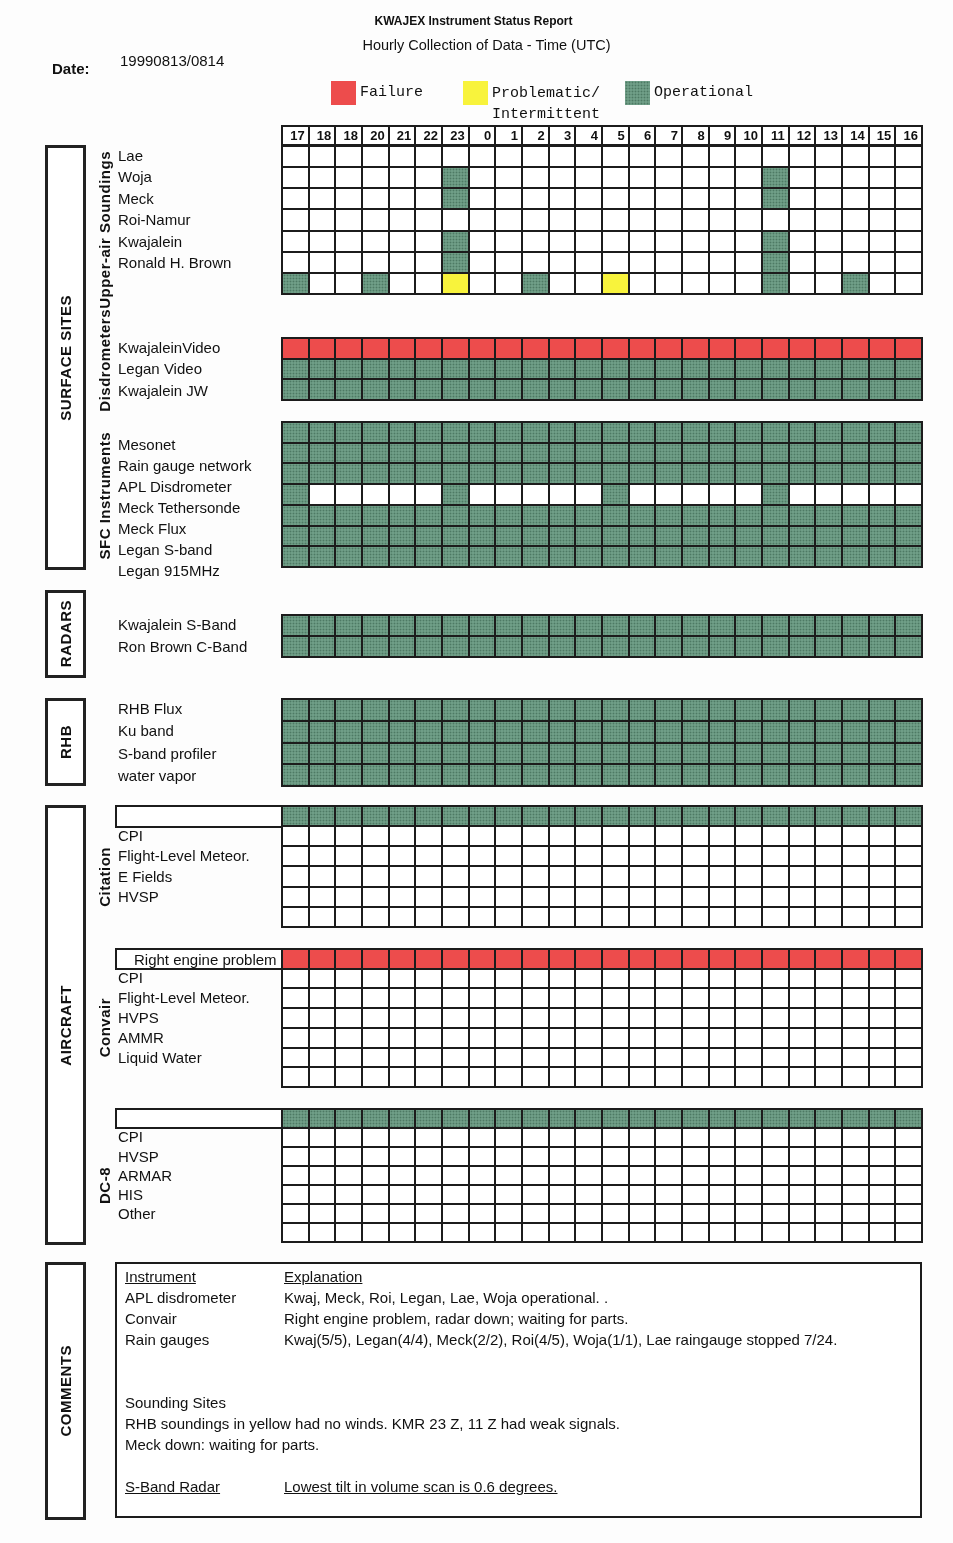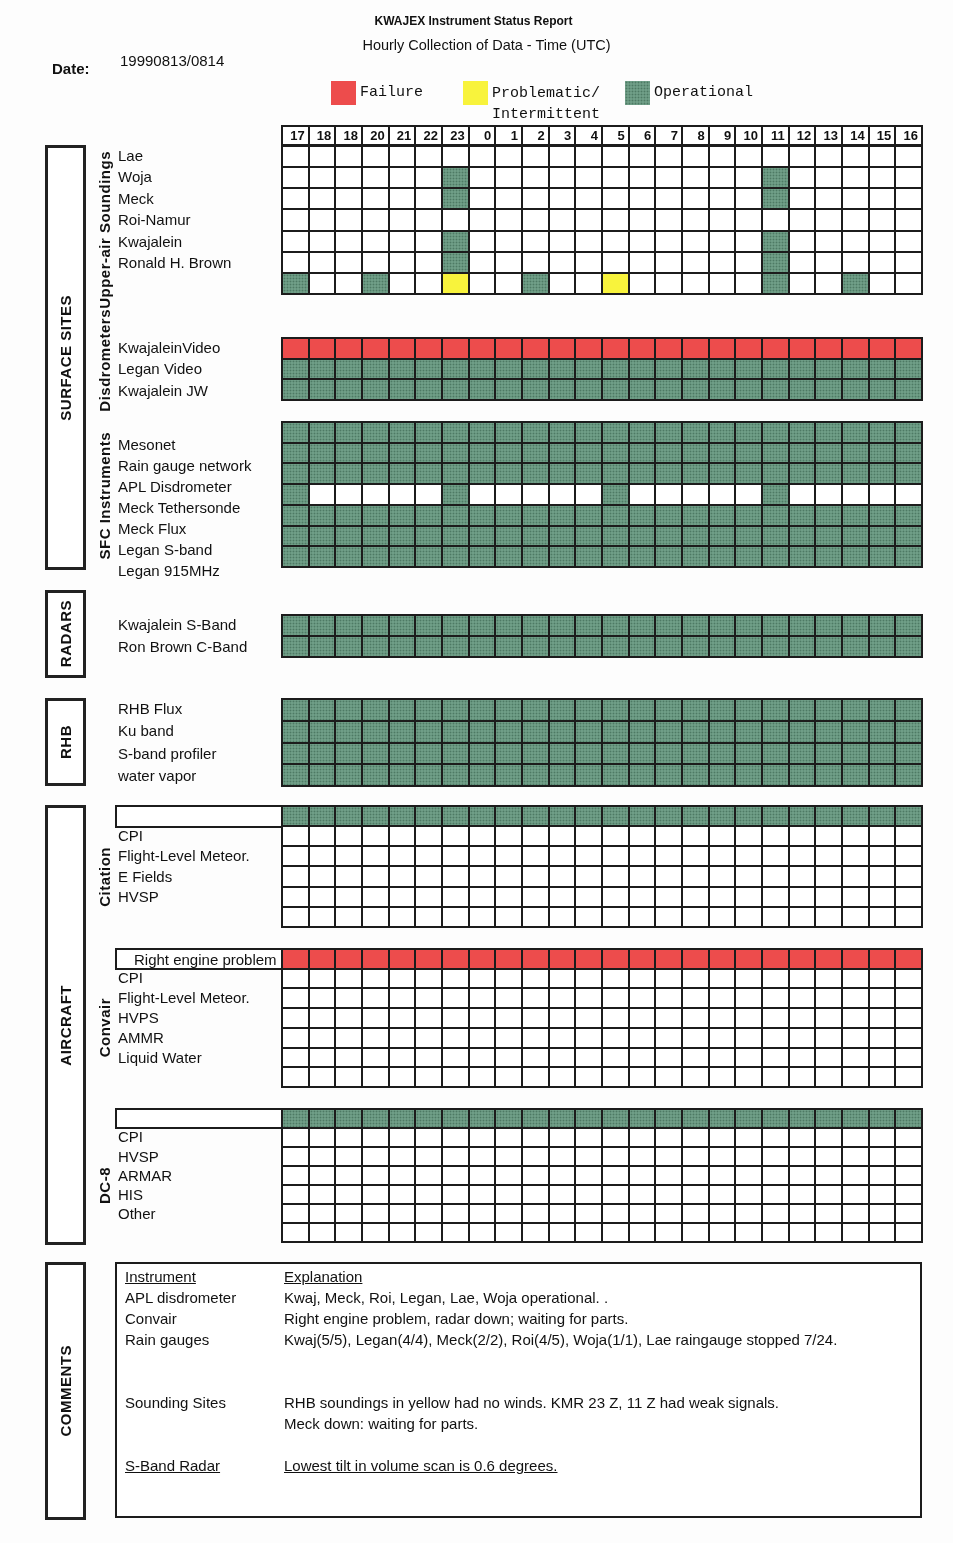--- a/index.html
+++ b/index.html
@@ -43,21 +43,21 @@
   .vtext{writing-mode:vertical-rl;transform:rotate(180deg);font-weight:bold;font-size:15px;
         letter-spacing:.5px;white-space:nowrap;}
   .glabel{position:absolute;left:93px;width:22px;display:flex;align-items:center;justify-content:center;}
   
   .comments-box{position:absolute;left:115px;top:1262px;width:807px;height:256px;border:2.5px solid #1c1c1c;
         box-sizing:border-box;background:#fff;padding:2px 8px;font-size:15px;}
   .c-row{display:flex;line-height:21px;}
   .c-row .c-label{width:159px;flex:none;}
   .c-row .c-text{white-space:pre-line;}
   .c-row.header .c-label,.c-row.header .c-text{text-decoration:underline;}
-  .c-row.gap-big{margin-top:42px;}
+  .c-row.gap-big{margin-top:42px;flex-direction:column;}
   .c-row.gap-small{margin-top:21px;text-decoration:underline;}
 </style>
 </head>
 <body>
 
 <div class="page">
 
   <div class="abs title">KWAJEX Instrument Status Report</div>
   <div class="abs subtitle">Hourly Collection of Data - Time (UTC)</div>
   <div class="abs date-label">Date:</div>

